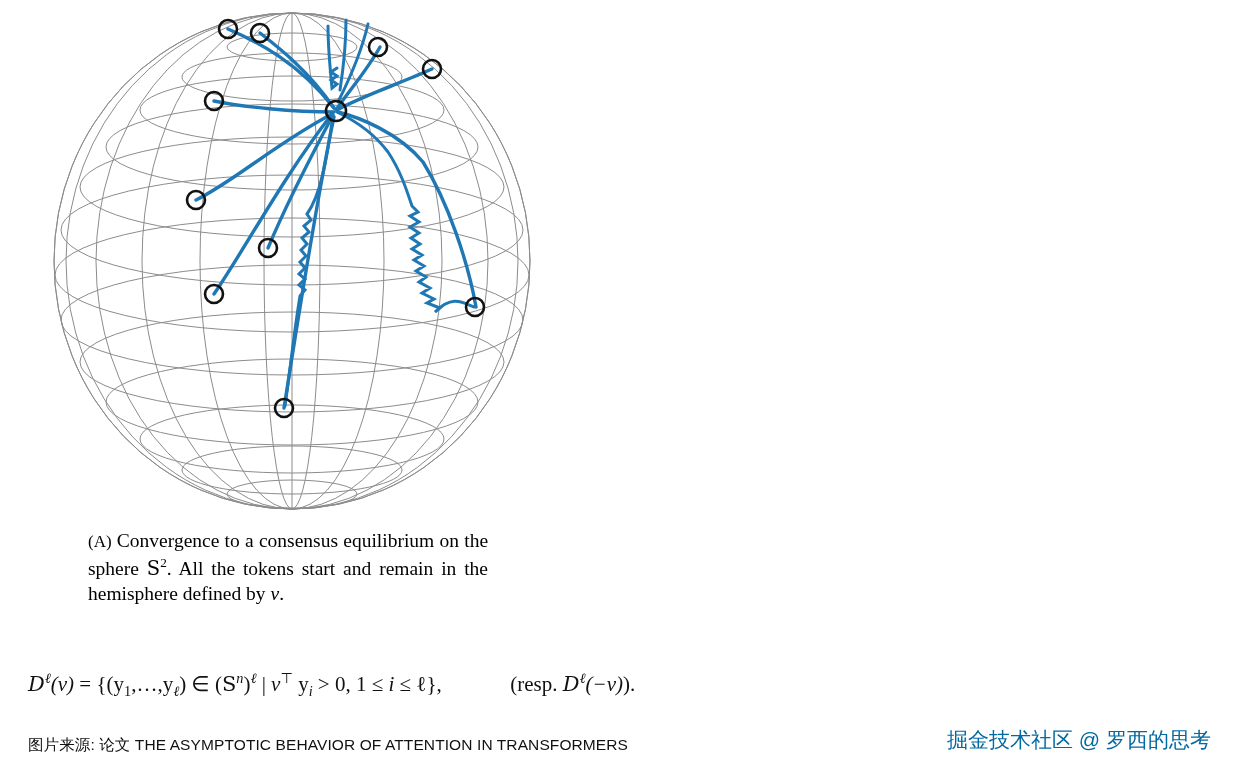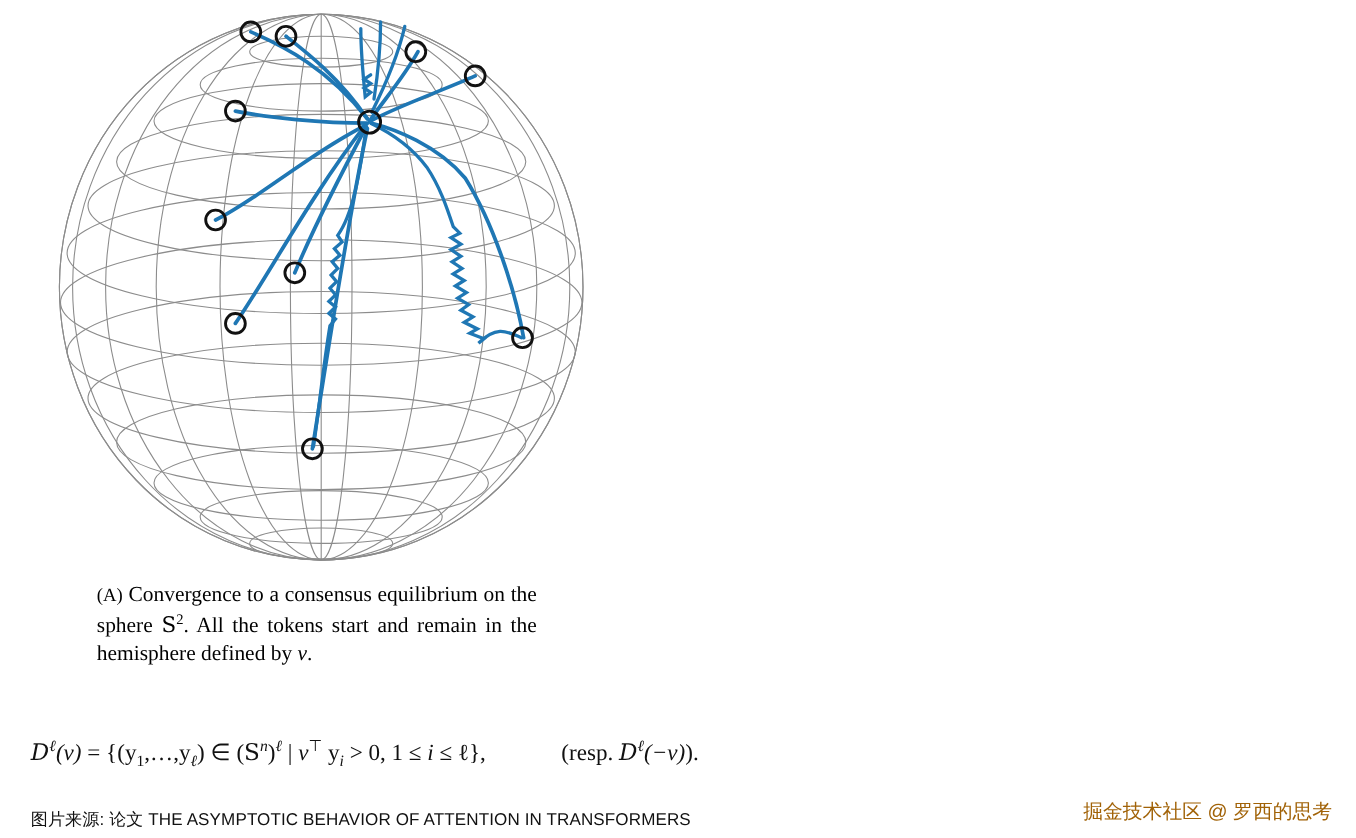--- a/index.html
+++ b/index.html
@@ -81,22 +81,22 @@
     font-family: "Liberation Sans", sans-serif;
     font-size: 15.5px;
     color: #111;
     letter-spacing: 0.1px;
   }
   .watermark {
     position: absolute;
     right: 22px;
     top: 726px;
     font-family: "Liberation Sans", sans-serif;
-    font-size: 18px;
-    color: #a16207;
+    font-size: 21px;
+    color: #0369a1;
   }
   svg { display: block; }
 </style>
 </head>
 <body>
 
 <div class="figure-row">
 
   <div class="panel-a">
     <div class="sphere-wrap">

